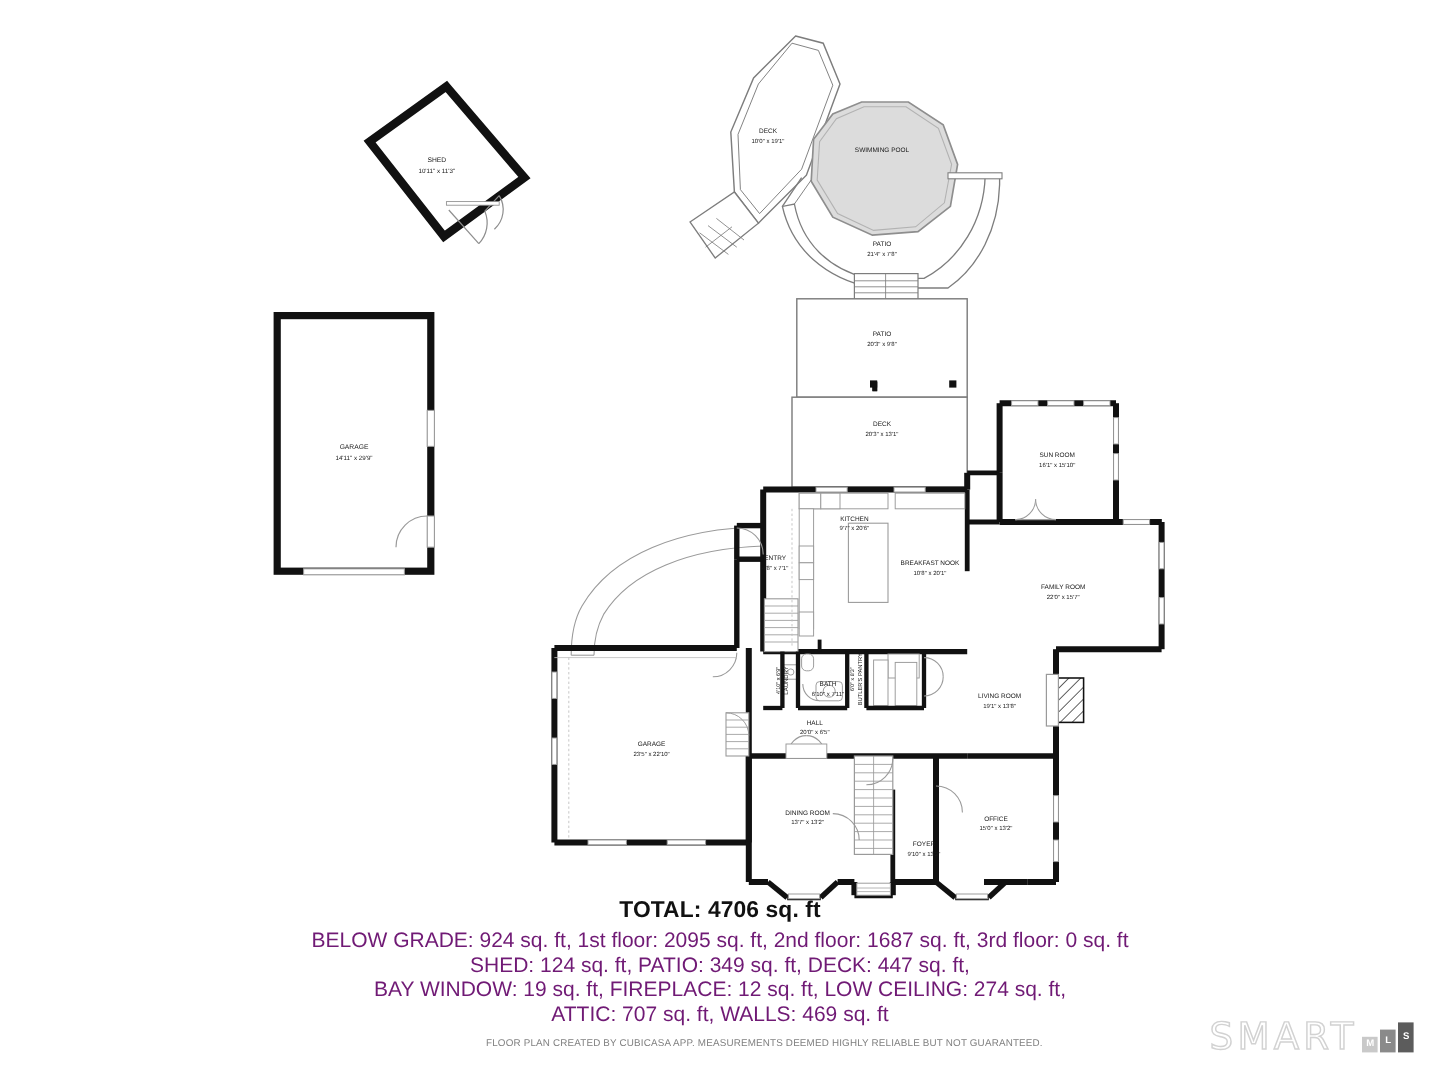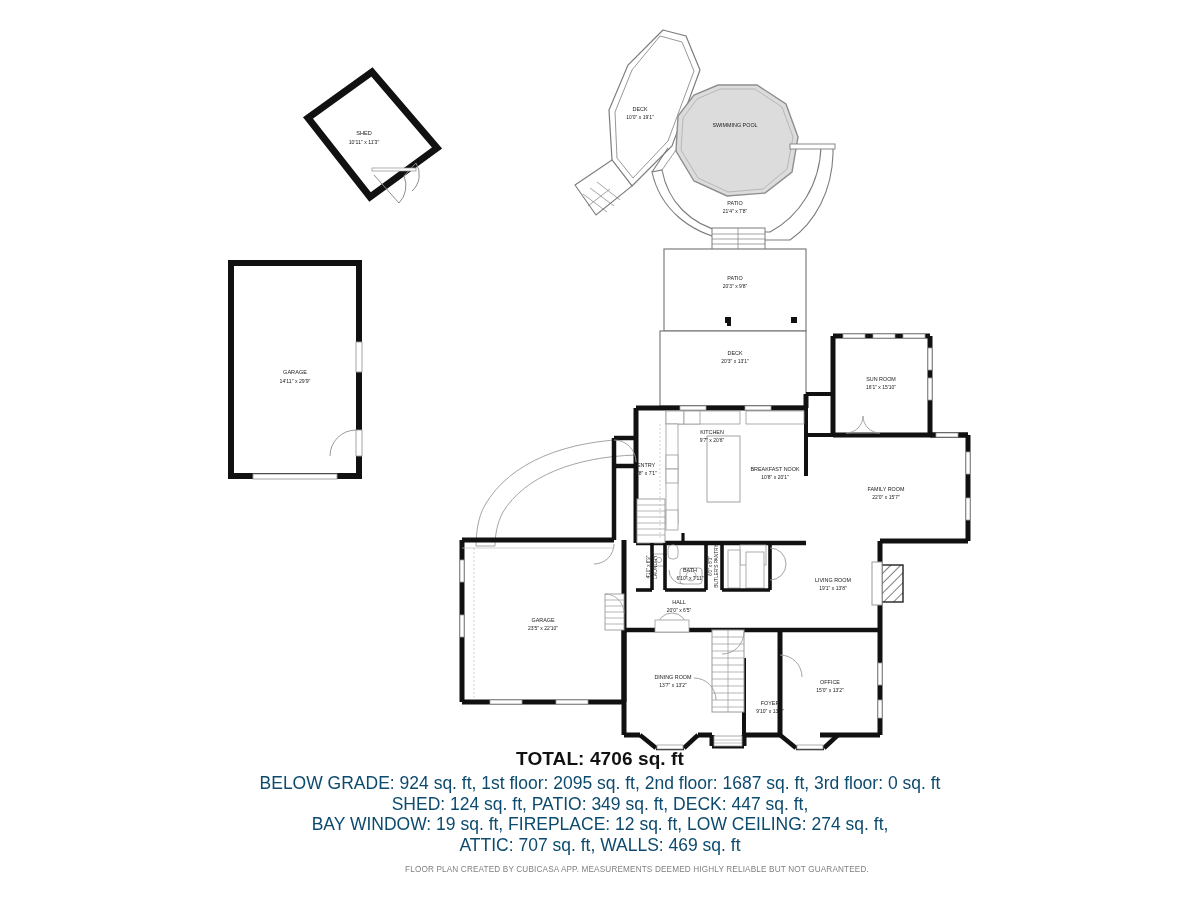--- a/index.html
+++ b/index.html
@@ -10,21 +10,21 @@
 
   
   #plan{position:absolute;left:0;top:0;width:1200px;height:760px;}
   #plan svg{display:block;}
 
   
 
   
   #summary{position:absolute;left:0;top:748px;width:1200px;text-align:center;}
   #summary .total{font-size:19px;font-weight:bold;letter-spacing:.1px;margin:0 0 3px 0;color:#111;}
-  #summary .line{font-size:17.5px;line-height:20.5px;color:#0c4a6e;}
+  #summary .line{font-size:17.5px;line-height:20.5px;color:#701a75;}
   #disclaimer{position:absolute;left:0;top:865px;width:1200px;text-align:center;
               font-size:8.2px;letter-spacing:.15px;color:#808080;padding-left:37px;}
 
   
   #logo{position:absolute;left:1008px;top:847px;height:34px;display:flex;align-items:center;}
   #logo .word{font-size:31px;letter-spacing:3.5px;font-weight:400;
               color:transparent;-webkit-text-stroke:1.2px #d2d2d2;
               font-family:"DejaVu Sans",sans-serif;line-height:1;}
   #logo .boxes{display:flex;align-items:flex-end;margin-left:4px;gap:2px;}
   #logo .bx{display:flex;align-items:center;justify-content:center;
@@ -422,14 +422,22 @@
   <div id="summary">
     <div class="total">TOTAL: 4706 sq. ft</div>
     <div class="line">BELOW GRADE: 924 sq. ft, 1st floor: 2095 sq. ft, 2nd floor: 1687 sq. ft, 3rd floor: 0 sq. ft</div>
     <div class="line">SHED: 124 sq. ft, PATIO: 349 sq. ft, DECK: 447 sq. ft,</div>
     <div class="line">BAY WINDOW: 19 sq. ft, FIREPLACE: 12 sq. ft, LOW CEILING: 274 sq. ft,</div>
     <div class="line">ATTIC: 707 sq. ft, WALLS: 469 sq. ft</div>
   </div>
 
   <div id="disclaimer">FLOOR PLAN CREATED BY CUBICASA APP. MEASUREMENTS DEEMED HIGHLY RELIABLE BUT NOT GUARANTEED.</div>
 
+  <div id="logo">
+    <span class="word">SMART</span>
+    <span class="boxes">
+      <span class="bx m">M</span>
+      <span class="bx l">L</span>
+      <span class="bx s">S</span>
+    </span>
+  </div>
 
 </div>
 
 </body></html>

